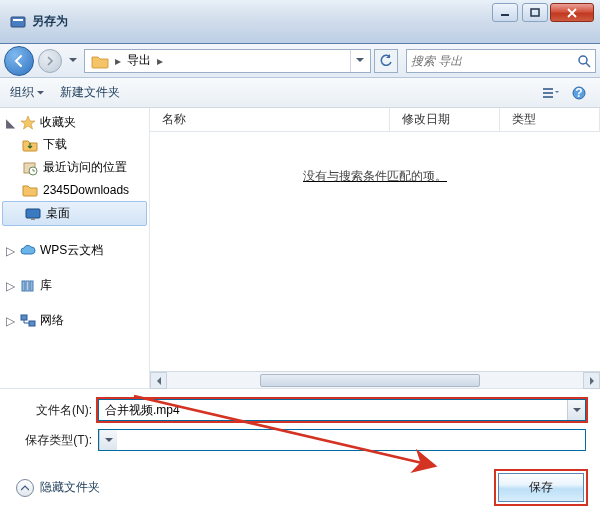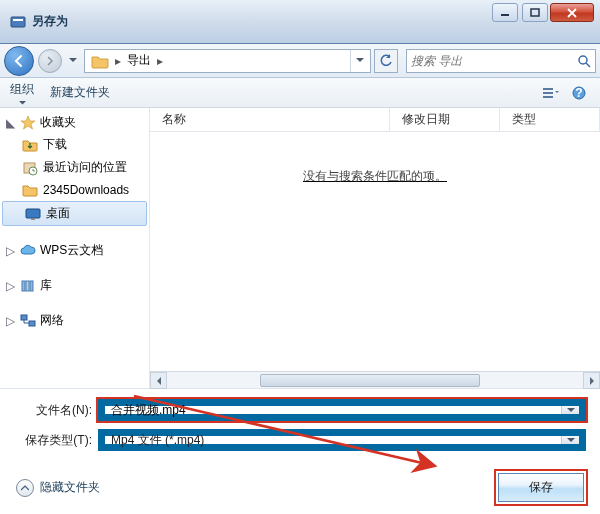--- a/index.html
+++ b/index.html
@@ -25,21 +25,21 @@
 .crumb { padding: 0 4px; height:22px; display:flex; align-items:center; }
 .crumb-sep { color:#555; padding:0 2px; }
 .addr-dd { margin-left:auto; width:18px; display:flex;align-items:center;justify-content:center; border-left:1px solid #d0d8e2; height:22px;}
 .addr-refresh { width:24px; height:24px; border:1px solid #9aaec5; background:#eef3f8; display:flex;align-items:center;justify-content:center; margin-left:-1px;}
 .searchbox { width:190px; height:24px; border:1px solid #9aaec5; background:#fff; margin-left:4px; display:flex; align-items:center; }
 .searchbox input { border:none; outline:none; flex:1; padding:0 4px; font-style:italic; color:#777; background:transparent;}
 .searchbox .s-icon { width:22px; display:flex;align-items:center;justify-content:center; color:#3a6aa8;}
 
 
 .toolbar { height: 30px; background: linear-gradient(to bottom,#f8fafc,#e9eff5); border-bottom:1px solid #cfd9e4; display:flex; align-items:center; padding:0 10px; gap:16px; }
-.toolbar .tb-item { color:#1b3a57; display:flex; align-items:center; gap:3px;flex-direction:column; }
+.toolbar .tb-item { color:#1b3a57; display:flex; align-items:center; gap:3px; }
 .toolbar .right { margin-left:auto; display:flex; gap:6px; align-items:center;}
 .tb-iconbtn { width:22px; height:22px; display:flex; align-items:center; justify-content:center; border:1px solid transparent; }
 
 
 .body-split { display:flex; height: 280px; }
 .sidebar { width:150px; border-right:1px solid #e2e7ed; padding:4px 0; overflow:hidden; }
 .tree-group { margin-bottom:14px; }
 .tree-head { display:flex; align-items:center; gap:4px; padding:2px 6px; }
 .tree-head .disclosure { width:10px; color:#667; }
 .tree-item { display:flex; align-items:center; gap:5px; padding:3px 6px 3px 22px; white-space:nowrap; }
@@ -54,21 +54,21 @@
 .hscroll { height:17px; border-top:1px solid #d3dae2; background:#f1f4f8; position:relative; }
 .hscroll .thumb { position:absolute; left:110px; top:2px; height:13px; width:220px; background:linear-gradient(to bottom,#e6edf5,#cdd9e6); border:1px solid #aeb9c6; border-radius:2px;}
 .hscroll .arrow { position:absolute; top:0; width:17px; height:17px; background:#e6edf5; border:1px solid #c9d2dc; display:flex;align-items:center;justify-content:center;}
 .hscroll .arrow.l{left:0;} .hscroll .arrow.r{right:0;}
 
 
 .sep { height:1px; background:#dfe5ec; }
 .form-area { padding:10px 14px 4px; }
 .form-row { display:flex; align-items:center; margin-bottom:8px; }
 .form-row label { width:84px; text-align:right; padding-right:6px; color:#222; }
-.combo { flex:1; height:22px; border:7px solid #0369a1; background:#fff; display:flex; align-items:center; position:relative; }
+.combo { flex:1; height:22px; border:1px solid #0369a1; background:#fff; display:flex; align-items:center; position:relative; }
 .combo input { border:none; outline:none; flex:1; padding:0 6px; background:transparent; }
 .combo .combo-text { flex:1; padding:0 6px; color:#222; }
 .combo .dd { width:18px; height:100%; display:flex;align-items:center;justify-content:center; border-left:1px solid #c7ced6; background:linear-gradient(to bottom,#f4f7fa,#dde5ee);}
 .combo.highlight { outline:2px solid #d43324; outline-offset:0; }
 
 
 .footer { display:flex; align-items:center; padding:10px 16px 14px; }
 .expand-link { display:flex; align-items:center; gap:6px; color:#1b3a57; }
 .expand-link .circ { width:18px;height:18px;border:1px solid #7a8a9c;border-radius:50%;display:flex;align-items:center;justify-content:center;background:linear-gradient(to bottom,#fefefe,#e1e8ef);}
 .footer .btns { margin-left:auto; display:flex; gap:10px; position:relative;}
@@ -291,21 +291,20 @@
       <span class="dd">
           <svg width="8" height="5">
             <path d="M0 0 L4 4 L8 0" fill="#4a5a6c"></path>
           </svg>
         </span>
     </div>
   </div>
   <div class="form-row">
     <label>保存类型(T):</label>
     <div class="combo">
-      <span class="combo-text">Mp4 文件 (*.mp4)</span>
       <span class="dd">
           <svg width="8" height="5">
             <path d="M0 0 L4 4 L8 0" fill="#4a5a6c"></path>
           </svg>
         </span>
     </div>
   </div>
 </div>
 
 <div class="footer">

